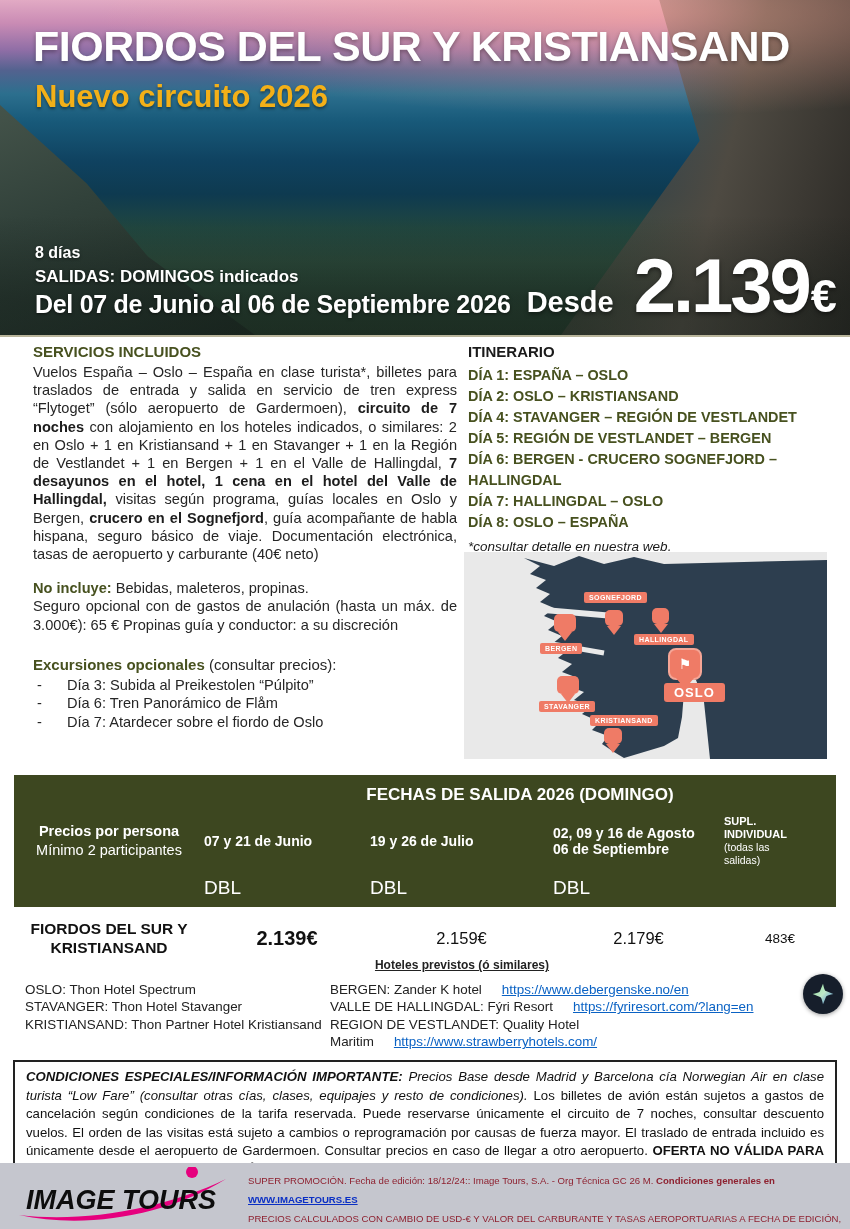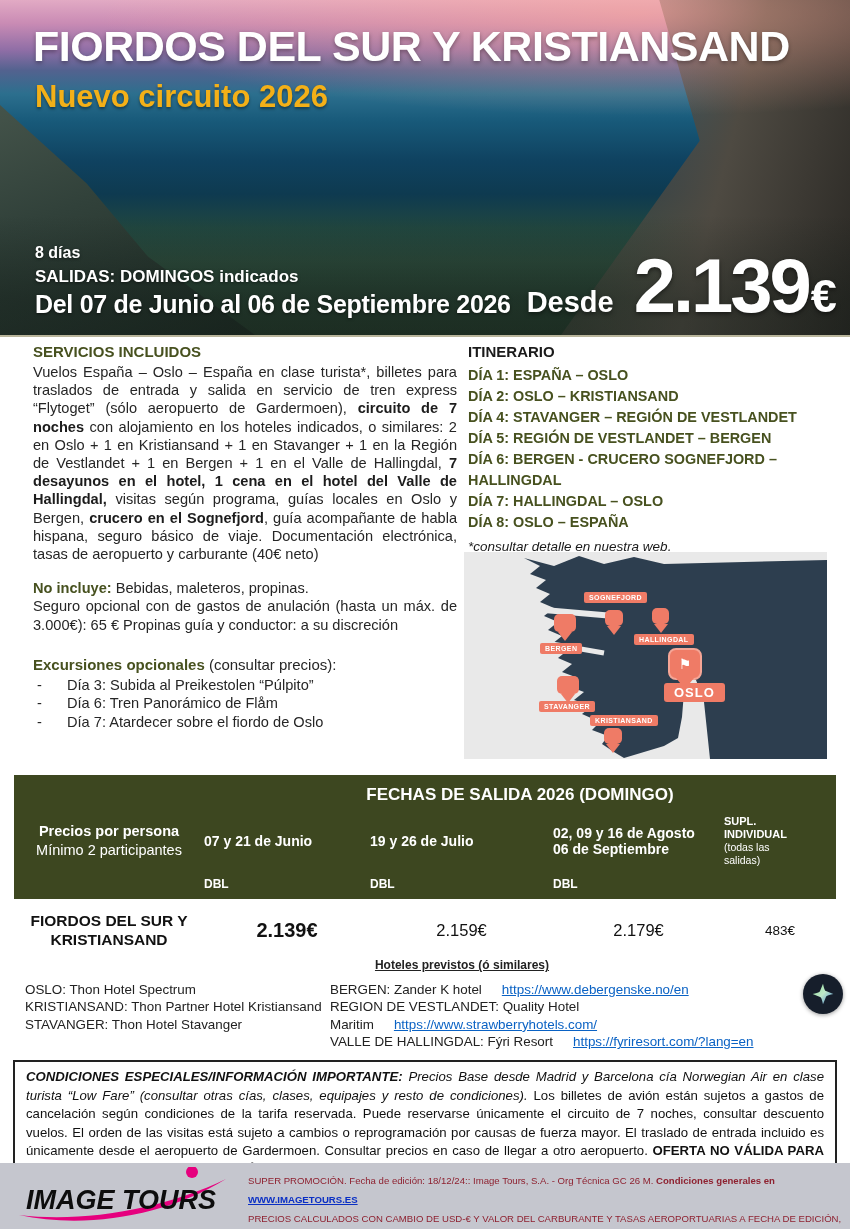--- a/index.html
+++ b/index.html
@@ -71,21 +71,21 @@
   .ptable .title{padding-left:190px;text-align:center;font-weight:bold;font-size:17px;}
   .grid{display:grid;grid-template-columns:190px 166px 183px 171px 112px;}
   .thead .grid{margin-top:10px;align-items:center;}
   .cell{text-align:left;font-size:14px;}
   .cell.bold{font-weight:bold;}
   .rowhead{text-align:center;font-size:14.5px;line-height:19px;}
   .rowhead b{display:block;}
   .supl{font-size:11px;font-weight:bold;line-height:13px;}
   .supl .small{font-weight:normal;font-size:10.5px;}
   .dblrow{margin-top:14px;padding-bottom:2px;}
-  .dbl{font-weight:bold;font-size:12px;}
+  .dbl{font-weight:normal;font-size:19px;}
   .ptable .trow{background:#fff;color:#111;align-items:center;padding:12px 0 14px 0;}
   .product{font-weight:bold;font-size:15.5px;line-height:19px;text-align:center;}
   .price-main{font-weight:bold;font-size:20px;text-align:center;}
   .price{font-size:16.5px;text-align:center;}
   .price-supl{font-size:13.5px;text-align:center;}
 
   
   .hotels-head{position:absolute;left:0;top:958px;width:850px;text-align:center;
         font-size:12px;font-weight:bold;padding-left:37px;}
   .hotels-head span{text-decoration:underline;}
@@ -221,27 +221,27 @@
       <div class="price-main">2.139€</div>
       <div class="price">2.159€</div>
       <div class="price">2.179€</div>
       <div class="price-supl">483€</div>
     </div>
   </div>
 
   <div class="hotels-head"><span>Hoteles previstos (ó similares)</span></div>
   <div class="hotels-left">
     <div>OSLO: Thon Hotel Spectrum</div>
+    <div>STAVANGER: Thon Hotel Stavanger</div>
     <div>KRISTIANSAND: Thon Partner Hotel Kristiansand</div>
-    <div>STAVANGER: Thon Hotel Stavanger</div>
   </div>
   <div class="hotels-right">
     <div><span>BERGEN: Zander K hotel</span><a class="doclink lnk" href="#">https://www.debergenske.no/en</a></div>
+    <div><span>VALLE DE HALLINGDAL: Fýri Resort</span><a class="doclink lnk" href="#">https://fyriresort.com/?lang=en</a></div>
     <div><span>REGION DE VESTLANDET: Quality Hotel Maritim</span><a class="doclink lnk" href="#">https://www.strawberryhotels.com/</a></div>
-    <div><span>VALLE DE HALLINGDAL: Fýri Resort</span><a class="doclink lnk" href="#">https://fyriresort.com/?lang=en</a></div>
   </div>
 
   <div class="ai-btn">
     <svg width="28" height="28" viewBox="0 0 38 38">
       <defs>
         <linearGradient id="stargrad" x1="0" y1="0" x2="1" y2="1">
           <stop offset="0" stop-color="#8fe09a"></stop>
           <stop offset="0.5" stop-color="#bfe8c8"></stop>
           <stop offset="1" stop-color="#3f7fd4"></stop>
         </linearGradient>

